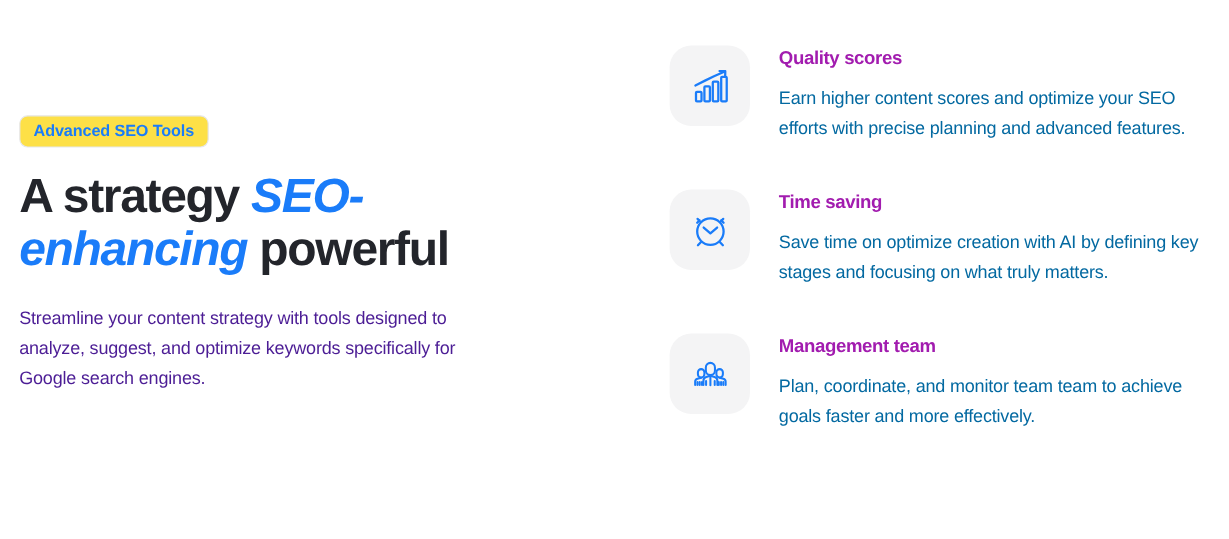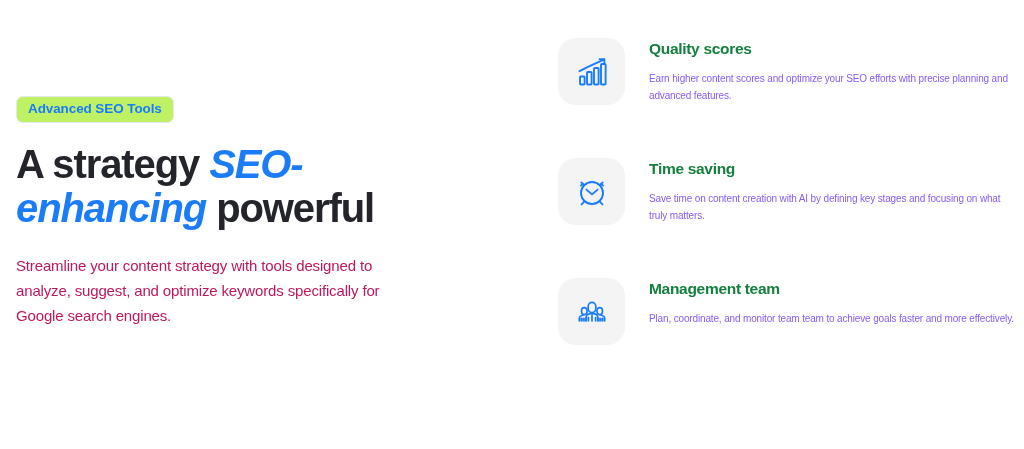--- a/index.html
+++ b/index.html
@@ -29,41 +29,41 @@
   .badge {
     display: inline-block;
     border: 1px solid #e6e7eb;
     border-radius: 7px;
     padding: 5px 11px 6px 11px;
     font-size: 13.5px;
     font-weight: bold;
     color: #1a7cf9;
     letter-spacing: -0.1px;
     line-height: 1;
-    background: #bef264;
+    background: #fde047;
     white-space: nowrap;
   }
   .headline {
     margin: 19px 0 0 0;
     font-size: 40px;
     font-weight: bold;
     line-height: 1.12;
     color: #23252b;
     letter-spacing: -1.1px;
     max-width: 470px;
   }
   .headline .accent {
     color: #1a7cf9;
     font-style: italic;
   }
   .lead {
     margin: 22px 0 0 0;
     font-size: 15px;
     line-height: 1.68;
-    color: #be185d;
+    color: #4c1d95;
     letter-spacing: -0.15px;
     max-width: 395px;
   }
 
   
   .features {
     position: absolute;
     left: 558px;
     top: 38px;
     width: 460px;
@@ -88,29 +88,29 @@
   }
   .feature-body {
     margin-left: 24px;
     padding-top: 2px;
     flex: 1 1 auto;
   }
   .feature-title {
     margin: 0;
     font-size: 15.5px;
     font-weight: bold;
-    color: #15803d;
+    color: #a21caf;
     letter-spacing: -0.3px;
     line-height: 1.2;
   }
   .feature-desc {
     margin: 11px 0 0 0;
-    font-size: 10px;
+    font-size: 15px;
     line-height: 1.72;
-    color: #8b5cf6;
+    color: #0369a1;
     letter-spacing: -0.15px;
     max-width: 372px;
   }
 </style>
 </head>
 <body>
 
 <div class="page">
 
   <div class="left-col">
@@ -147,21 +147,21 @@
           <circle cx="17" cy="18" r="11"></circle>
           <path d="M11.4 14.6 L17 19.4 L22.6 14.6"></path>
           <path d="M8.2 9.4 L6.3 7.4 M6.0 10.6 L8.0 8.6"></path>
           <path d="M25.8 9.4 L27.7 7.4 M28.0 10.6 L26.0 8.6"></path>
           <path d="M9.2 26.6 L6.6 29.4"></path>
           <path d="M24.8 26.6 L27.4 29.4"></path>
         </svg>
       </div>
       <div class="feature-body">
         <h3 class="feature-title">Time saving</h3>
-        <p class="feature-desc">Save time on content creation with AI by defining key stages and focusing on what truly matters.</p>
+        <p class="feature-desc">Save time on optimize creation with AI by defining key stages and focusing on what truly matters.</p>
       </div>
     </div>
 
     <div class="feature">
       <div class="feature-icon-tile">
         <svg width="34" height="34" viewBox="0 0 34 34" fill="none" stroke="#1a7cf9" stroke-width="1.7" stroke-linecap="round" stroke-linejoin="round">
 
           <path d="M13.2 11.2 a3.8 3.8 0 0 1 7.6 0 v2.6 a3.8 3.8 0 0 1 -7.6 0 z"></path>
           <path d="M11.2 25.8 v-3.6 a3.2 3.2 0 0 1 2.3 -3.1 l3.5 -1 l3.5 1 a3.2 3.2 0 0 1 2.3 3.1 v3.6"></path>
           <path d="M17 19.6 v6.4"></path>

